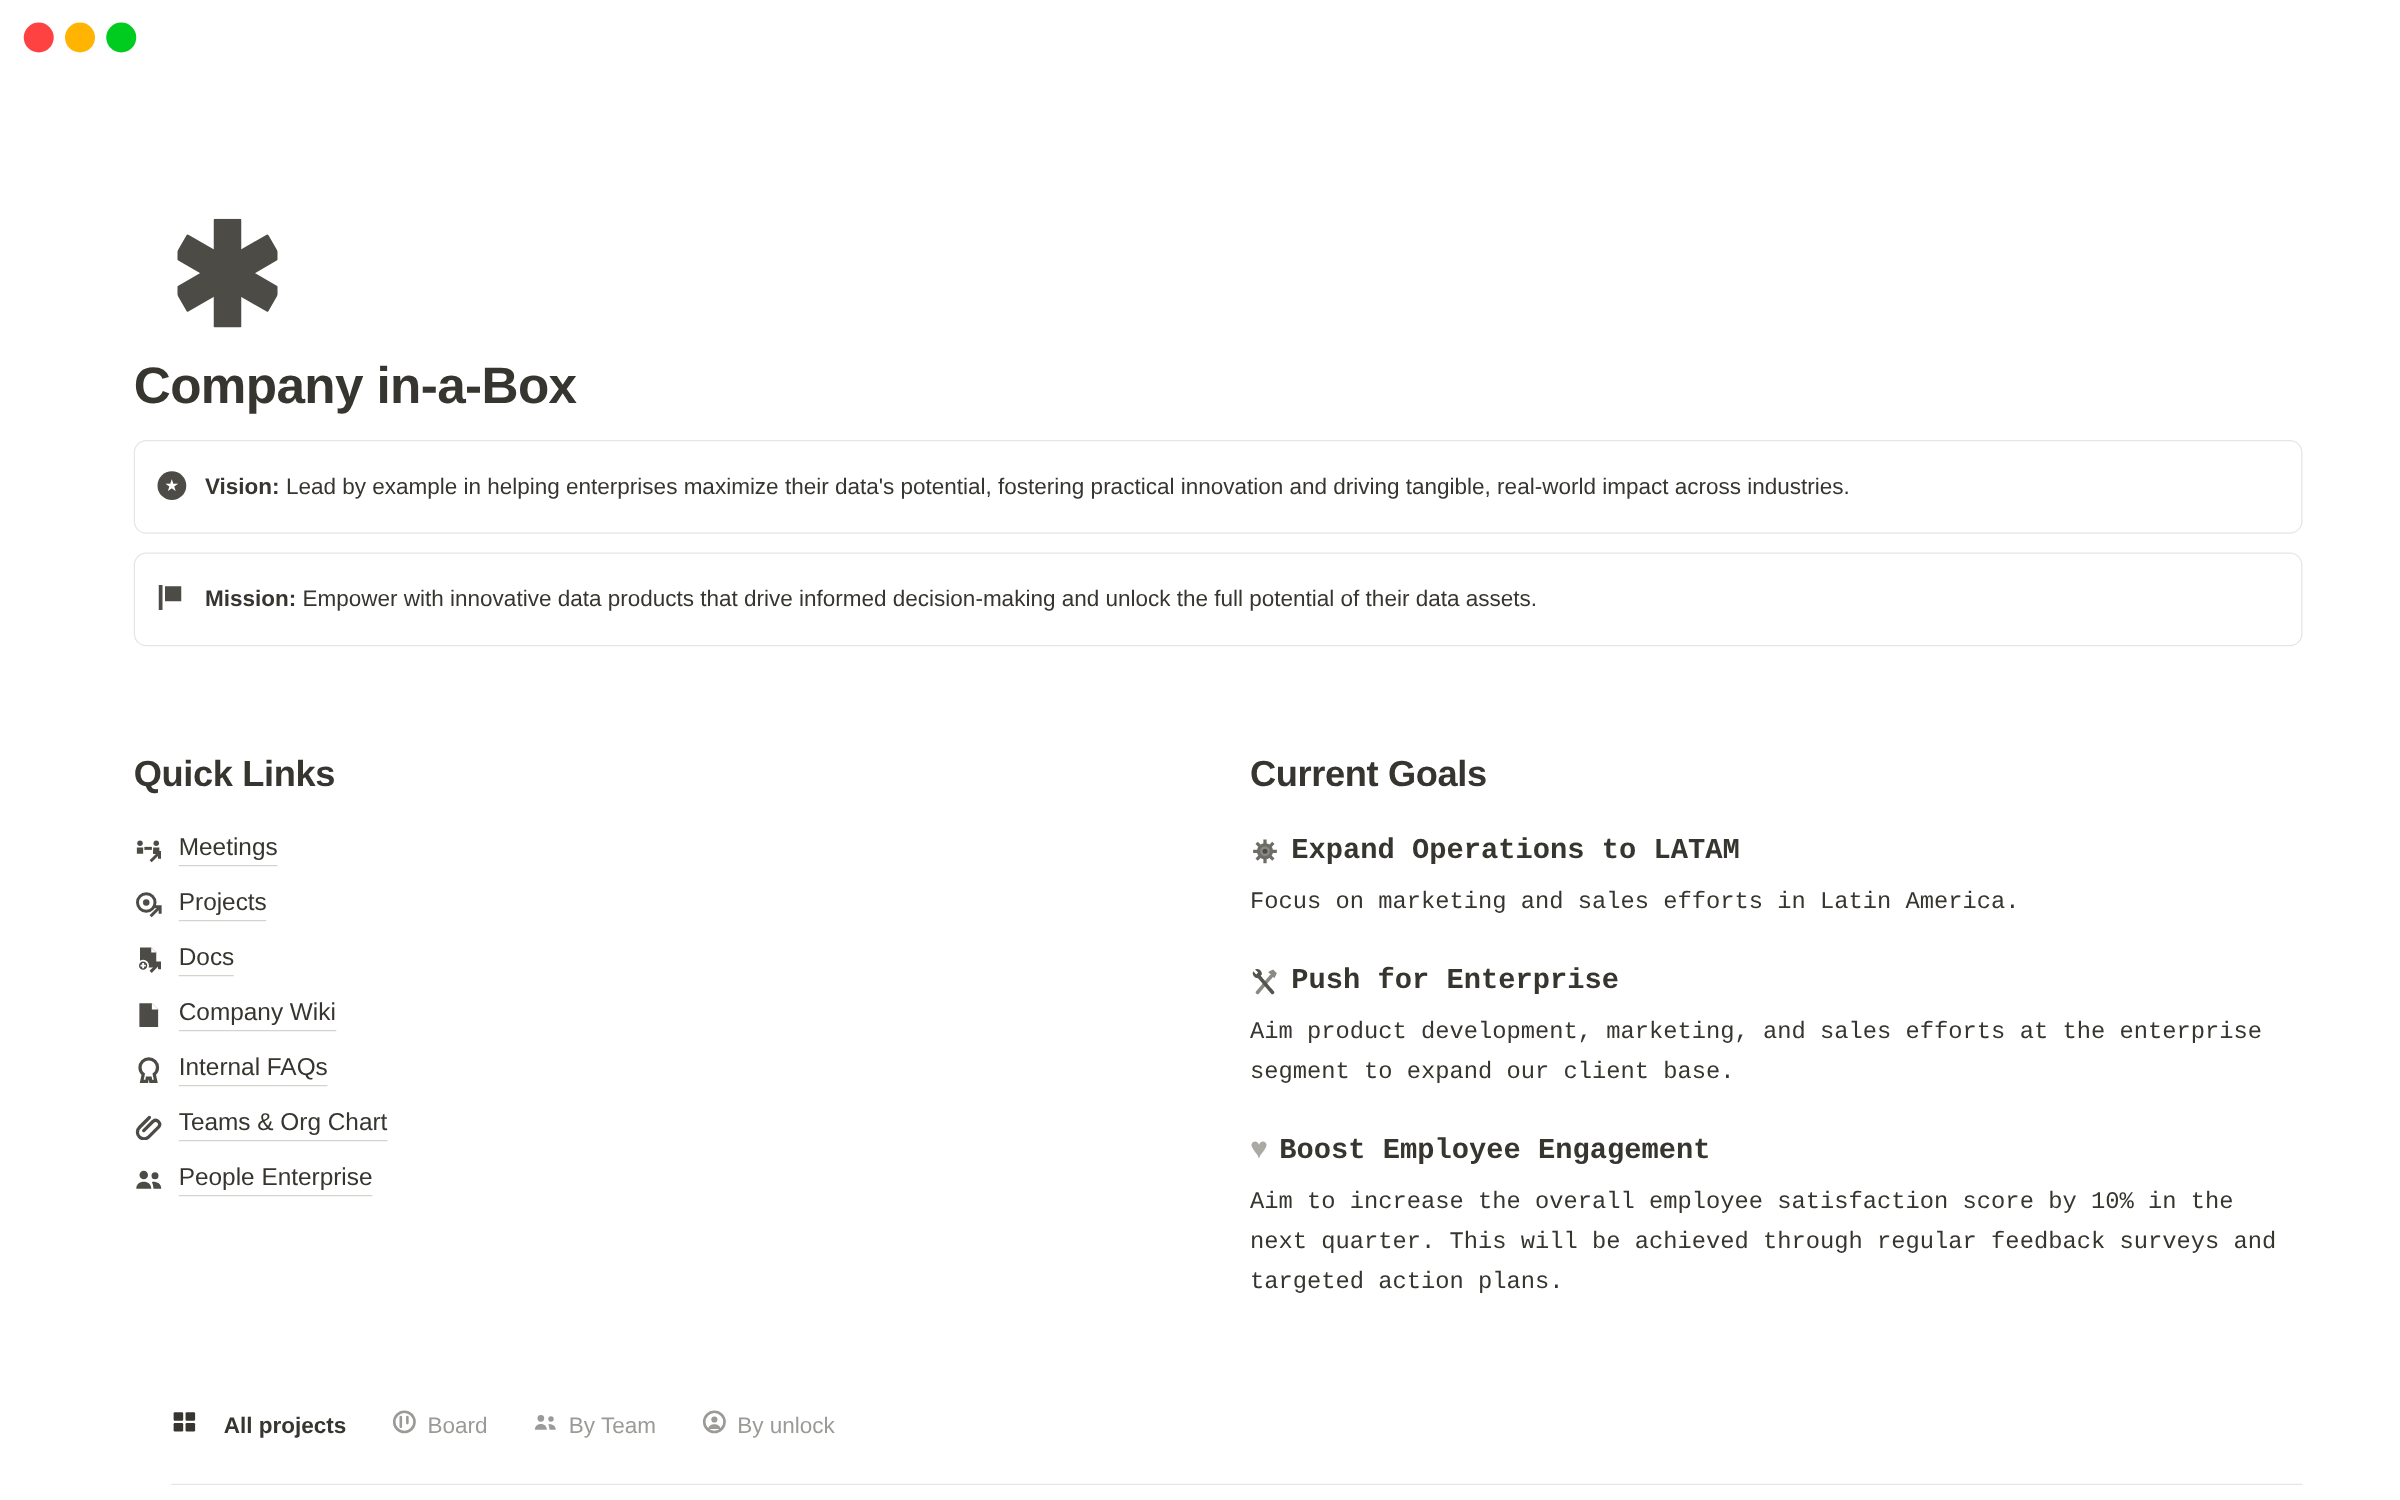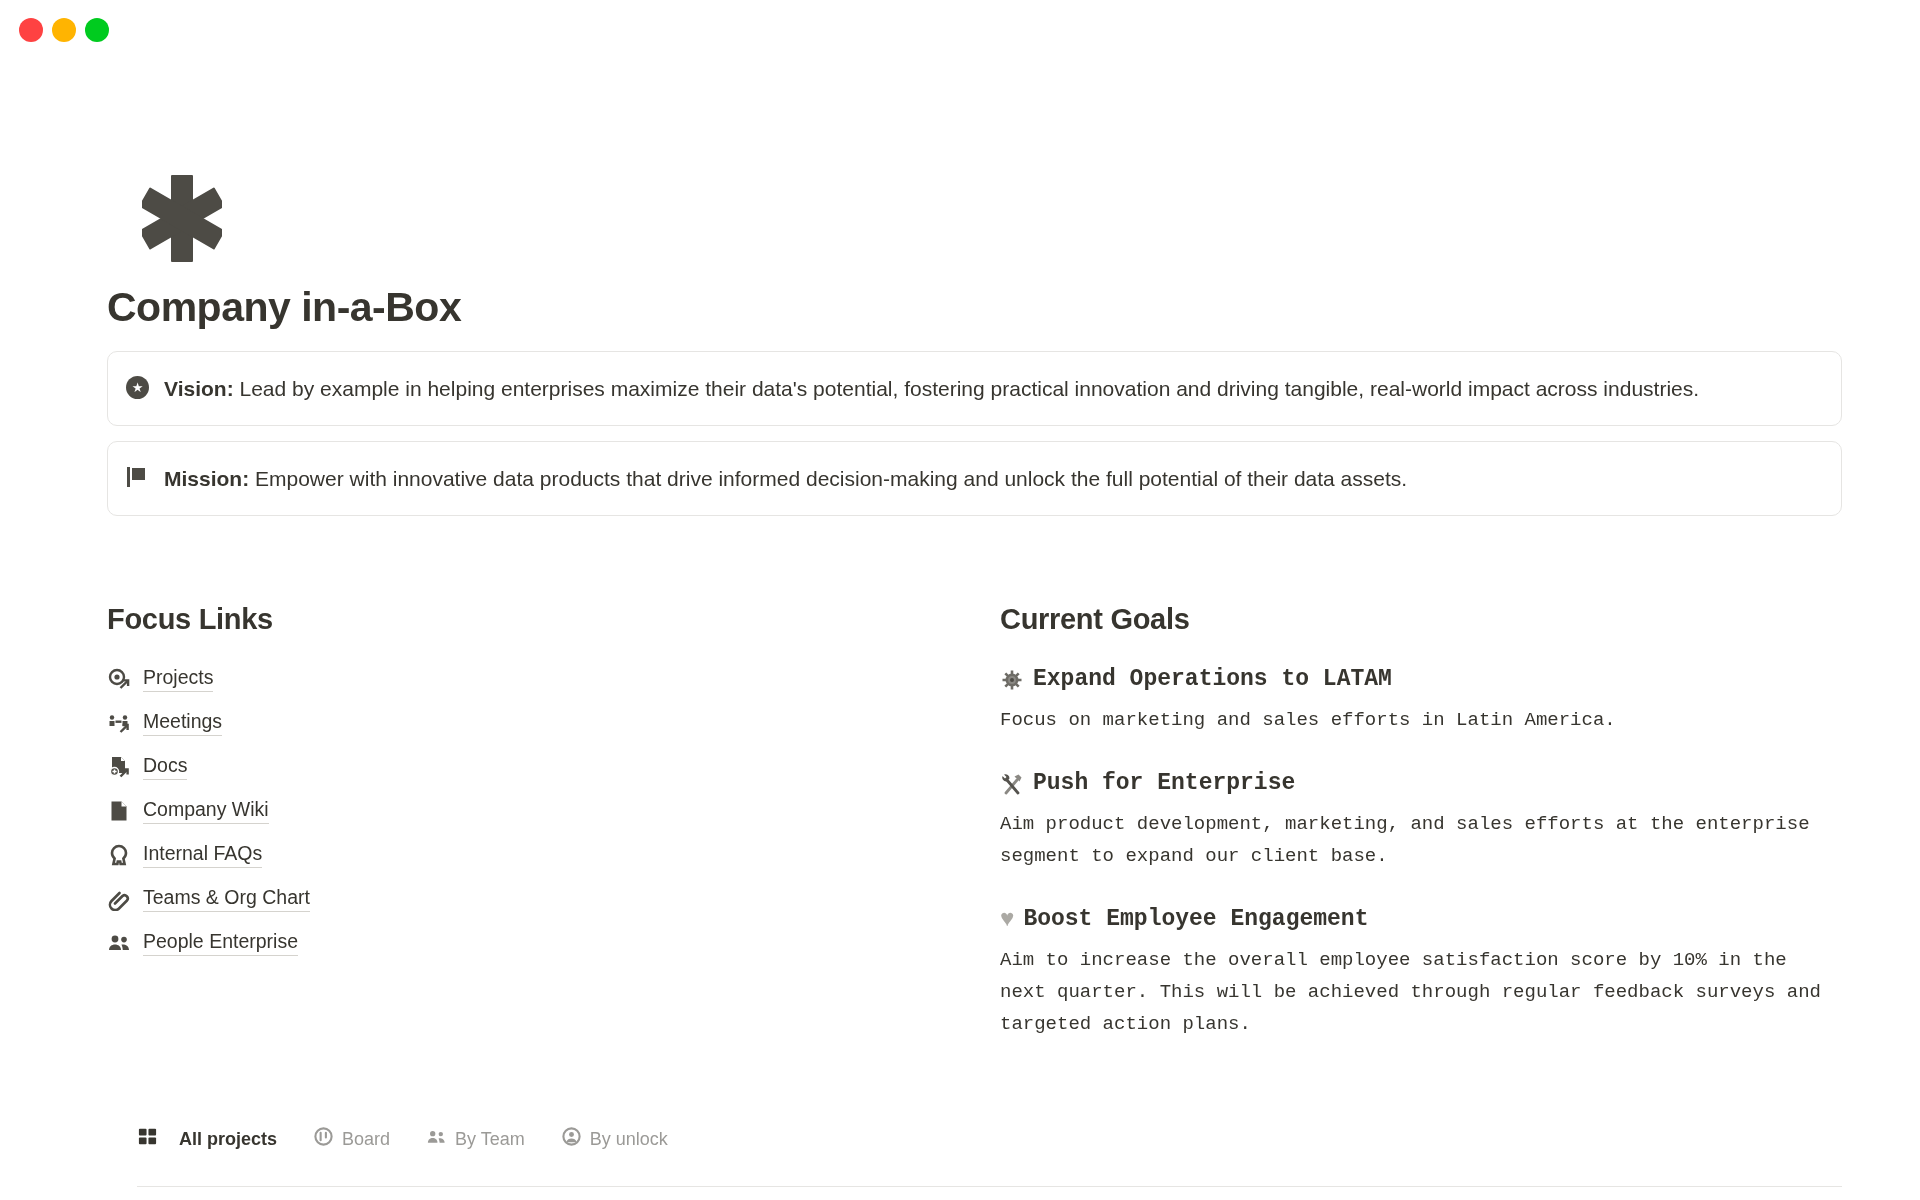--- a/index.html
+++ b/index.html
@@ -6,21 +6,21 @@
   html,body { width:1920px; height:1200px; overflow:hidden; background:#ffffff;
     font-family:"Liberation Sans", sans-serif; color:#37352F; }
   .traffic { position:absolute; top:18px; left:19px; display:flex; gap:9px; }
   .traffic span { width:24px; height:24px; border-radius:50%; display:block; }
   .content { padding:0 78px 0 107px; }
   .page-icon { margin:175px 0 0 35px; width:80px; height:87px; }
   h1.page-title { margin:13px 0 0 0; font-size:41px; font-weight:700; letter-spacing:-0.5px; line-height:56px; }
   .callout { border:1px solid #E6E5E3; border-radius:10px; padding:20px 18px; display:flex; align-items:flex-start; margin-top:16px; }
   .callout + .callout { margin-top:15px; }
   .callout .c-icon { flex:0 0 24px; height:24px; margin-right:14px; position:relative; top:4px; }
-  .callout .c-text { font-size:21px; line-height:33px; }
+  .callout .c-text { font-size:18px; line-height:33px; }
   .callout .c-text b { font-weight:700; }
   .star-circle { width:23px; height:23px; border-radius:50%; background:#4D4B45; color:#fff;
     display:flex; align-items:center; justify-content:center; font-size:13px; }
   .flag-icon { width:22px; height:22px; position:relative; }
   .flag-icon .pole { position:absolute; left:1px; top:1px; width:3px; height:20px; background:#4D4B45; }
   .flag-icon .cloth { position:absolute; left:6px; top:2px; width:13px; height:12px; background:#4D4B45; }
   .columns { display:flex; gap:50px; margin-top:48px; }
   .col-left { width:843px; flex:0 0 843px; }
   .col-right { flex:1; }
   h2.section { font-size:29px; font-weight:700; letter-spacing:-0.3px; margin:36px 0 26px 0; line-height:38px; }
@@ -67,48 +67,48 @@
   </div>
 
   <div class="callout">
     <span class="c-icon"><span class="flag-icon"><span class="pole"></span><span class="cloth"></span></span></span>
     <span class="c-text"><b>Mission:</b> <span>Empower with innovative data products that drive informed decision-making and unlock the full potential of their data assets.</span></span>
   </div>
 
   <div class="columns">
 
     <div class="col-left">
-      <h2 class="section">Focus Links</h2>
+      <h2 class="section">Quick Links</h2>
       <ul class="links">
-
-        <li>
-          <span class="li-icon">
-            <svg viewBox="0 0 24 24" width="24" height="24">
-              <circle cx="10" cy="10" r="7" class="stroke-ink" stroke-width="2.4"></circle>
-              <circle cx="10" cy="10" r="2.6" class="ink"></circle>
-              <path d="M13.5 21 L20.5 14" class="stroke-ink" stroke-width="2.4"></path>
-              <path d="M15.6 13.4 H21.1 V18.9" class="stroke-ink" stroke-width="2.4"></path>
-            </svg>
-          </span>
-          <a>Projects</a>
-        </li>
 
         <li>
           <span class="li-icon">
             <svg viewBox="0 0 24 24" width="24" height="24">
               <circle cx="5" cy="6.5" r="2.2" class="ink"></circle>
               <circle cx="18" cy="6.5" r="2.2" class="ink"></circle>
               <path d="M2.5 10 h5 v5 h-5 z" class="ink"></path>
               <path d="M15.5 10 h5 v5 h-5 z" class="ink"></path>
               <rect x="8.5" y="9.5" width="6" height="2.4" class="ink"></rect>
               <path d="M13.5 21 L20 14.6" class="stroke-ink" stroke-width="2.4"></path>
               <path d="M15.6 14 H20.6 V19" class="stroke-ink" stroke-width="2.4"></path>
             </svg>
           </span>
           <a>Meetings</a>
+        </li>
+
+        <li>
+          <span class="li-icon">
+            <svg viewBox="0 0 24 24" width="24" height="24">
+              <circle cx="10" cy="10" r="7" class="stroke-ink" stroke-width="2.4"></circle>
+              <circle cx="10" cy="10" r="2.6" class="ink"></circle>
+              <path d="M13.5 21 L20.5 14" class="stroke-ink" stroke-width="2.4"></path>
+              <path d="M15.6 13.4 H21.1 V18.9" class="stroke-ink" stroke-width="2.4"></path>
+            </svg>
+          </span>
+          <a>Projects</a>
         </li>
 
         <li>
           <span class="li-icon">
             <svg viewBox="0 0 24 24" width="24" height="24">
               <path d="M5 2 h9 l4 4 v12 h-13 z" class="ink"></path>
               <path d="M14 2 l4 4 h-4 z" fill="#ffffff"></path>
               <circle cx="7.5" cy="16.5" r="4" class="ink" stroke="#ffffff" stroke-width="1.4"></circle>
               <path d="M5.4 16.5 h4.2 M7.5 14.4 v4.2" stroke="#ffffff" stroke-width="1.5"></path>
               <path d="M13.5 21.5 L20 15" class="stroke-ink" stroke-width="2.4"></path>

